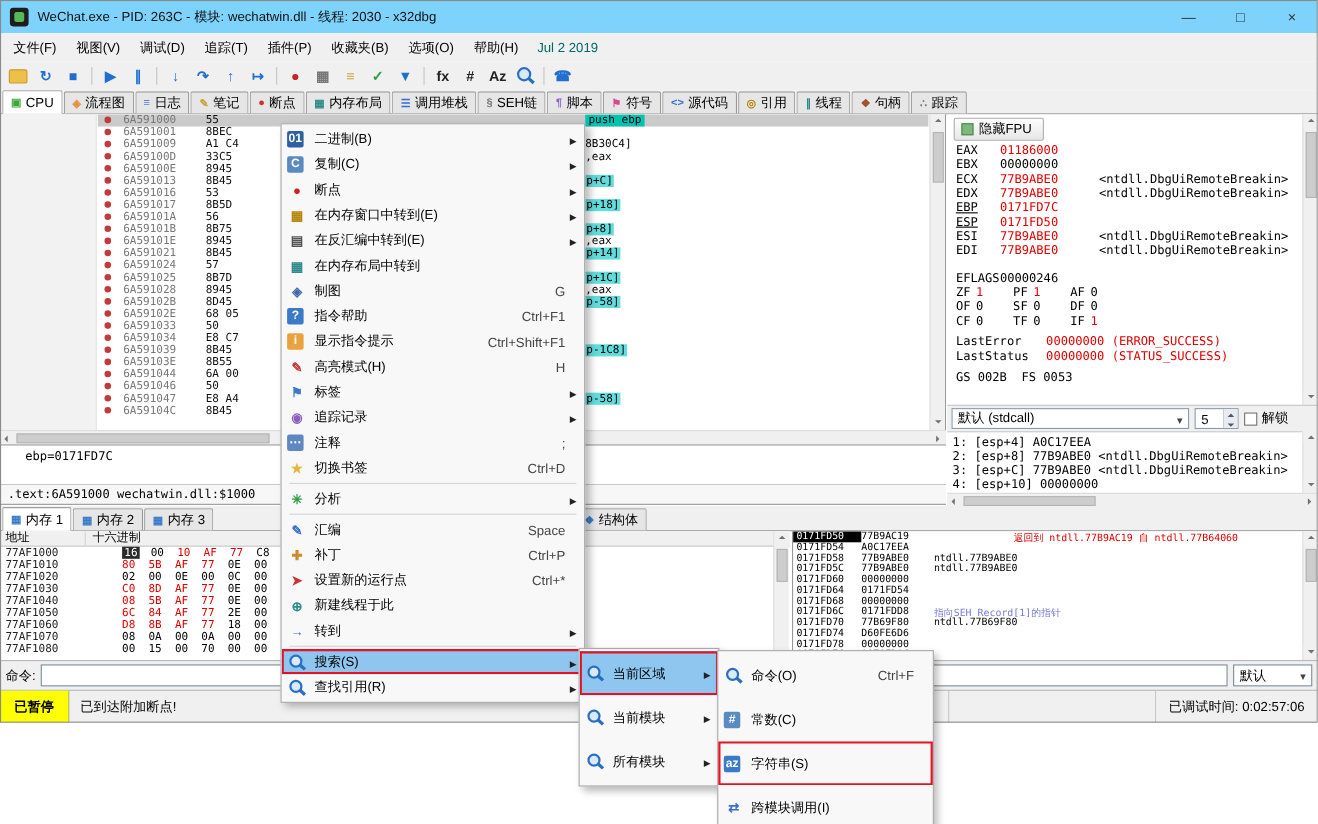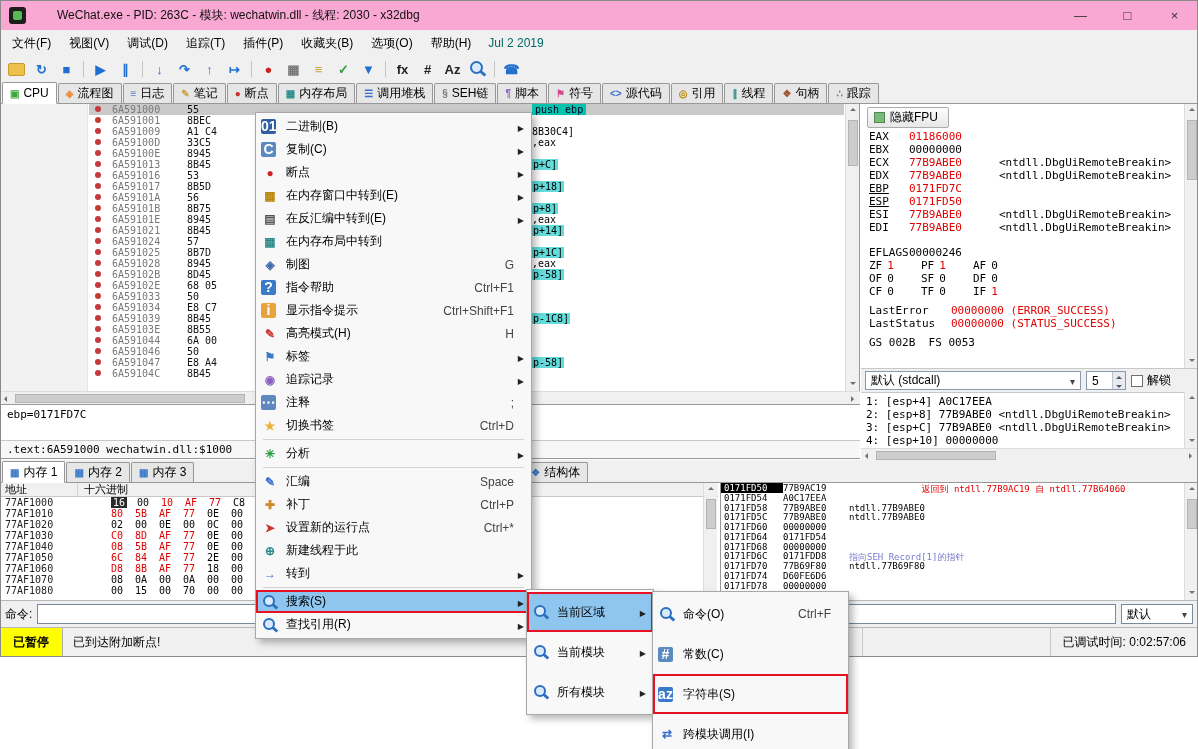--- a/index.html
+++ b/index.html
@@ -2,21 +2,21 @@
 <html><head>
 <meta charset="utf-8">
 <style>
   * { margin:0; padding:0; box-sizing:border-box; }
   html,body { width:1198px; height:749px; }
   body { position:relative; background:#ffffff; font-family:"Liberation Sans",sans-serif; font-size:12px; color:#000; overflow:hidden; }
 
   #win-outline { position:absolute; left:0; top:0; width:1198px; height:657px; border:1px solid #8a8a8a; pointer-events:none; z-index:35; }
 
   
-  #titlebar { position:absolute; top:0; left:0; right:0; height:30px; background:#f9a8d4; display:flex; align-items:center; padding-left:9px;gap:23px; }
+  #titlebar { position:absolute; top:0; left:0; right:0; height:30px; background:#7dd3fc; display:flex; align-items:center; padding-left:9px; }
   #app-icon { width:17px; height:17px; background:#1d1d1d; border-radius:3px; margin-right:8px; position:relative; flex:none; }
   #app-icon::after { content:''; position:absolute; inset:4px; background:#58b858; border-radius:2px; }
   #title-text { font-size:12px; color:#111; }
   #win-controls { margin-left:auto; display:flex; height:30px; }
   .winbtn { width:47px; display:flex; align-items:center; justify-content:center; font-size:13px; color:#333; }
 
   
   #menubar { position:absolute; top:30px; left:0; right:0; height:26px; background:#f0f0f0; display:flex; align-items:center; padding-left:3px; }
   .menu-item { padding:4px 9px; }
   #menu-date { color:#006666; padding-left:8px; font-size:12px; }
@@ -58,21 +58,21 @@
   .sbtn.up::after   { border-bottom-color:#707070; top:1px; }
   .sbtn.down::after { border-top-color:#707070; }
   .sbtn.left::after { border-right-color:#707070; left:1px; }
   .sbtn.right::after{ border-left-color:#707070; }
   .vthumb { position:absolute; left:2px; width:10px; background:#cdcdcd; border:1px solid #b4b4b4; }
   .hthumb { position:absolute; top:2px; height:9px; background:#cdcdcd; border:1px solid #b4b4b4; }
 
   #disasm-vscroll { right:0; top:0; height:287px; }
   #disasm-hscroll { top:391px; left:0; width:860px; }
 
-  #infobox { position:absolute; top:404px; left:0; width:860px; height:37px; background:#fff; border-top:1px solid #989898; border-bottom:1px solid #c8c8c8; padding:3px 7px; }
+  #infobox { position:absolute; top:404px; left:0; width:860px; height:37px; background:#fff; border-top:1px solid #989898; border-bottom:1px solid #c8c8c8; padding:3px 23px; }
   #infobox div { font:11px "DejaVu Sans Mono",monospace; }
   #disasm-status { position:absolute; top:441px; left:0; width:860px; height:18px; background:#f7f7f7; border-bottom:1px solid #989898; padding:2px 7px; font:11px "DejaVu Sans Mono",monospace; }
 
   
   #registers { position:absolute; top:104px; left:861px; right:0; height:356px; background:#fff; overflow:hidden; }
   #fpu-btn { position:absolute; top:3px; left:6px; height:21px; display:flex; align-items:center; gap:5px; padding:0 10px 0 6px; border:1px solid #ababab; border-radius:2px; background:linear-gradient(#fdfdfd,#e7e7e7); font-size:12px; }
   .fpuic { width:11px; height:11px; background:#7fb77f; border:1px solid #4e8a4e; }
   #reg-list { position:absolute; top:26px; left:8px; right:18px; }
   .regline { font:11px "DejaVu Sans Mono",monospace; height:13px; line-height:13px; white-space:nowrap; }
   .regline.spacer { height:6px; }
@@ -146,21 +146,21 @@
   #context-menu { left:255px; top:112px; width:277px; z-index:40; }
   #submenu { left:526px; top:589px; width:128px; z-index:50; }
   #search-menu { left:652px; top:591px; width:197px; z-index:60; }
   .cmi { height:23px; display:flex; align-items:center; padding:0 7px 0 5px; position:relative; white-space:nowrap; }
   #submenu .cmi, #search-menu .cmi { height:40px; }
   .cmi.sel { background:#8ec6f0; }
   .cmi.redbox { box-shadow:inset 0 0 0 2px #e81123; }
   .cmi.sep { height:5px; padding:0; }
   .cmi.sep::after { content:''; display:block; height:1px; background:#d4d4d4; margin:2px 7px; width:100%; }
   .ic { width:18px; height:16px; margin-right:7px; display:flex; align-items:center; justify-content:center; font-size:12px; font-weight:bold; flex:none; position:relative; }
-  .ic.boxed { display:block; width:15px; height:15px; line-height:15px; text-align:center; border-radius:2px; color:#fff; font-size:14px; margin:0 10px 0 0; }
+  .ic.boxed { display:block; width:15px; height:15px; line-height:15px; text-align:center; border-radius:2px; color:#fff; font-size:11px; margin:0 10px 0 0; }
   .ic.mag::before { content:''; position:absolute; left:2px; top:1px; width:8px; height:8px; border:2px solid #2a6fc0; border-radius:50%; background:#d8eafb; }
   .ic.mag::after { content:''; position:absolute; left:11px; top:11px; width:6px; height:3px; background:#2a6fc0; transform:rotate(42deg); }
   .lbl { flex:1; }
   .sc { margin-left:18px; color:#444; }
   .arr { width:10px; text-align:right; flex:none; }
   .arr.on::after { content:'▶'; font-size:8px; color:#222; }
 </style>
 </head>
 <body>
 

